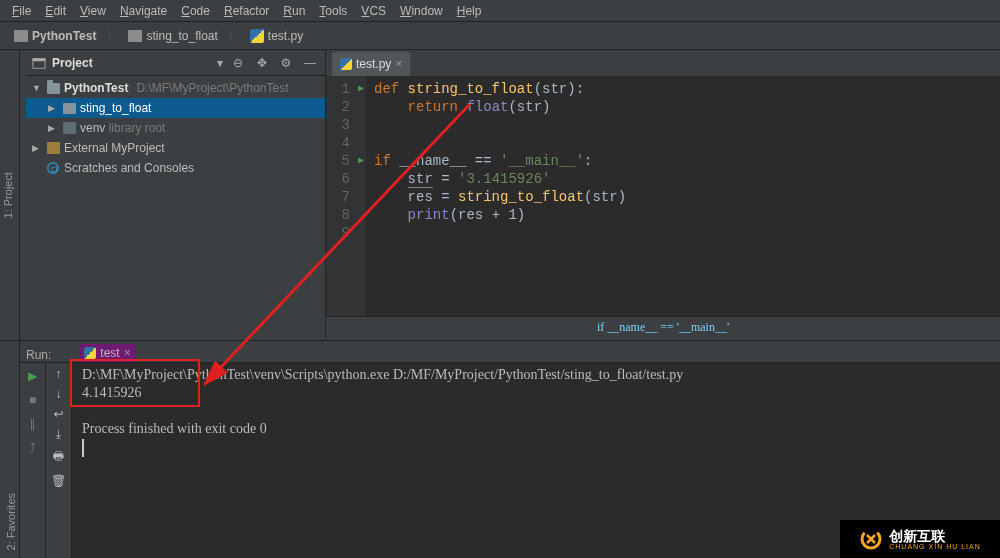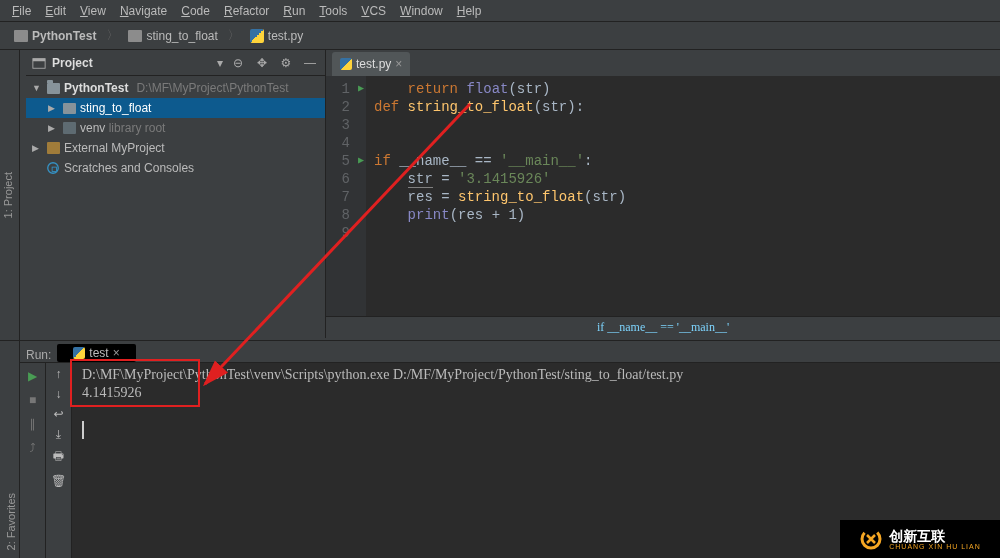--- a/index.html
+++ b/index.html
@@ -45,21 +45,21 @@
 .fn { color:#ffc66d; }
 .builtin { color:#8888c6; }
 .str { color:#6a8759; }
 .param { color:#a9b7c6; }
 .txt { color:#a9b7c6; }
 .underline { border-bottom:1px solid #808080; }
 .breadcrumb-bottom { height:22px; background:#3c3f41; border-top:1px solid #222; display:flex; align-items:center; padding:0 10px; color:#7dd3fc; font-size:12px; justify-content:center;font-family:Liberation Serif, serif; }
 .run-panel { position:absolute; left:0; right:0; top:340px; bottom:0; background:#2b2b2b; border-top:1px solid #222; display:flex; }
 .run-header { position:absolute; left:20px; top:0; height:22px; display:flex; align-items:flex-end; gap:6px; padding:0 6px; background:#3c3f41; width:calc(100% - 20px); border-bottom:1px solid #222; }
 .run-header .lbl { color:#aaa; }
-.run-tab { display:flex; align-items:center; gap:4px; background:#000000; padding:2px 16px; border-radius:2px; }
+.run-tab { display:flex; align-items:center; gap:4px; background:#701a75; padding:2px 5px; border-radius:2px;margin-left:22px; }
 .run-left-rail { width:20px; background:#3c3f41; border-right:1px solid #222; display:flex; flex-direction:column; justify-content:end; }
 .run-left-rail .vt { writing-mode:vertical-lr; transform:rotate(180deg); padding:8px 2px; font-size:11px; color:#999; }
 .run-toolbar { width:26px; background:#3c3f41; border-right:1px solid #222; padding-top:26px; display:flex; flex-direction:column; align-items:center; gap:6px; }
 .run-toolbar .btn { width:18px; height:18px; display:flex; align-items:center; justify-content:center; color:#999; font-size:12px; }
 .run-toolbar2 { width:26px; background:#3c3f41; border-right:1px solid #222; padding-top:26px; display:flex; flex-direction:column; align-items:center; gap:6px; }
 .run-output { flex:1; padding:26px 10px 10px; font-family:Liberation Serif, serif; font-size:14px; color:#bbb; position:relative; }
 .run-output .oline { height:18px; white-space:pre; }
 .red-box { position:absolute; border:2px solid #e02020; }
 .logo-bar { position:absolute; right:0; bottom:0; height:38px; width:160px; background:#000; display:flex; align-items:center; justify-content:center; gap:6px; color:#fff; font-size:14px; font-weight:bold; }
 .logo-mark { width:24px; height:24px; position:relative; }
@@ -179,22 +179,22 @@
         <div class="ln">2</div>
         <div class="ln">3</div>
         <div class="ln">4</div>
         <div class="ln">5<span class="play" style="top:76px">▶</span></div>
         <div class="ln">6</div>
         <div class="ln">7</div>
         <div class="ln">8</div>
         <div class="ln">9</div>
       </div>
       <div class="code" id="code-block">
+          <div class="line"><span class="kw">def </span><span class="fn">string_to_float</span><span class="txt">(</span><span class="param">str</span><span class="txt">):</span></div>
           <div class="line"><span class="txt">    </span><span class="kw">return </span><span class="builtin">float</span><span class="txt">(</span><span class="param">str</span><span class="txt">)</span></div>
-          <div class="line"><span class="kw">def </span><span class="fn">string_to_float</span><span class="txt">(</span><span class="param">str</span><span class="txt">):</span></div>
           <div class="line">&nbsp;</div>
           <div class="line">&nbsp;</div>
           <div class="line"><span class="kw">if </span><span class="txt">__name__ == </span><span class="str">'__main__'</span><span class="txt">:</span></div>
           <div class="line"><span class="txt">    </span><span class="param underline">str</span><span class="txt"> = </span><span class="str">'3.1415926'</span></div>
           <div class="line"><span class="txt">    res = </span><span class="fn">string_to_float</span><span class="txt">(</span><span class="param">str</span><span class="txt">)</span></div>
           <div class="line"><span class="txt">    </span><span class="builtin">print</span><span class="txt">(res + </span><span class="txt">1</span><span class="txt">)</span></div>
           <div class="line">&nbsp;</div>
         </div>
     </div>
     <div class="breadcrumb-bottom">if __name__ == '__main__'</div>
@@ -224,20 +224,21 @@
     <span class="btn">↓</span>
     <span class="btn">↩</span>
     <span class="btn">⤓</span>
     <span class="btn">🖶</span>
     <span class="btn">🗑</span>
   </div>
   <div class="run-output" id="run-out">
       <div class="oline">D:\MF\MyProject\PythonTest\venv\Scripts\python.exe D:/MF/MyProject/PythonTest/sting_to_float/test.py</div>
       <div class="oline">4.1415926</div>
       <div class="oline">&nbsp;</div>
+      <div class="oline">Process finished with exit code 0</div>
       <div class="oline cursor-line">&nbsp;</div>
     </div>
 </div>
 
 <div class="red-box" style="left:70px;top:359px;width:130px;height:48px;"></div>
 <svg style="position:absolute;left:190px;top:94px;width:300px;height:300px;pointer-events:none">
   <defs>
       <marker id="ah" markerWidth="10" markerHeight="10" refX="8" refY="3" orient="auto">
         <path d="M0,0 L0,6 L9,3 z" fill="#e02020"></path>
       </marker>

